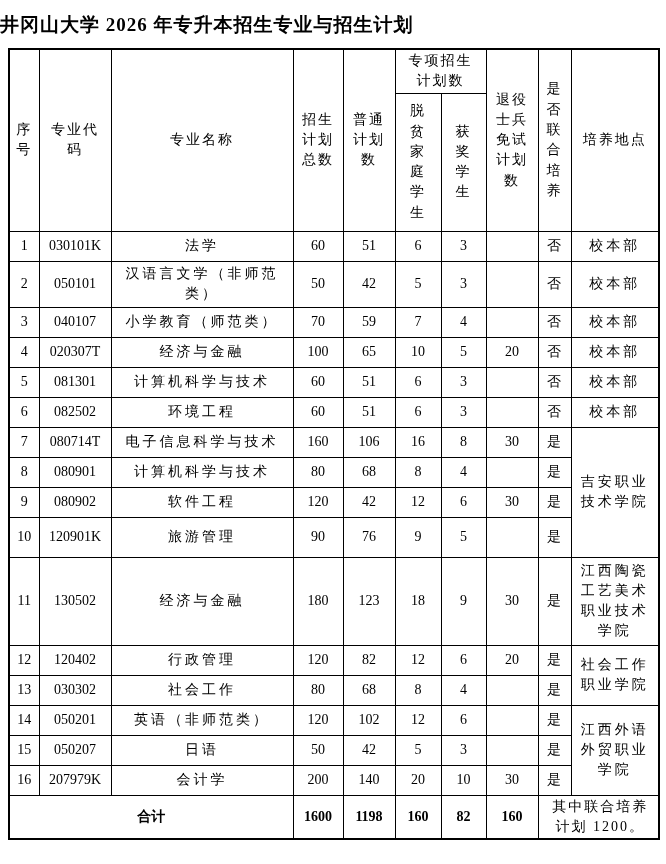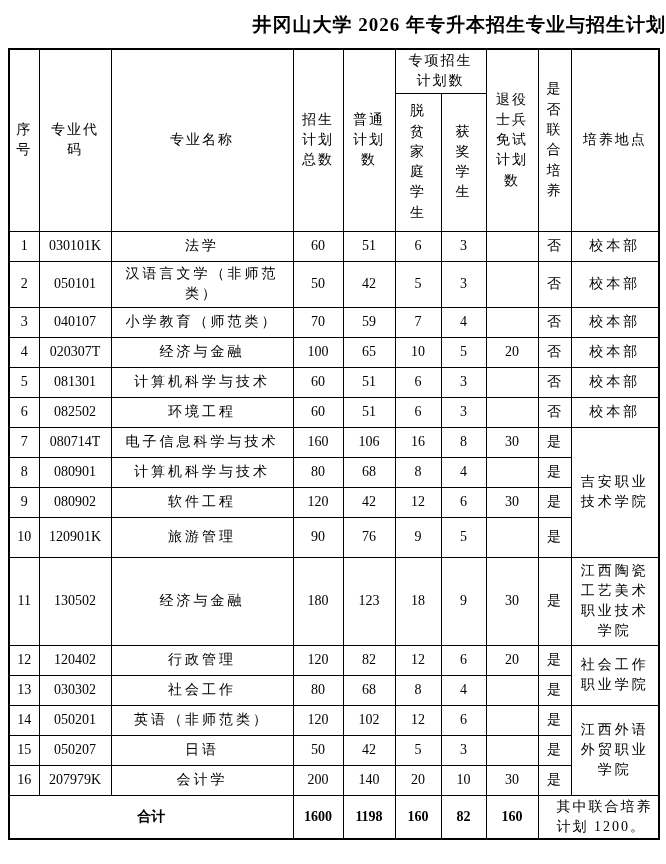--- a/index.html
+++ b/index.html
@@ -2,21 +2,21 @@
 <html><head>
 <meta charset="utf-8">
 <style>
   html,body{margin:0;padding:0;background:#fff;}
   body{
     width:666px;height:864px;position:relative;
     font-family:"Liberation Serif","DejaVu Serif",serif;
     color:#000;
   }
   .title{
-    font-size:19px;font-weight:bold;text-align:right;
+    font-size:19px;font-weight:bold;text-align:left;
     margin:12px 0 10px 0;letter-spacing:1px;
   }
   table.plan{
     border-collapse:collapse;table-layout:fixed;
     width:650px;margin-left:8px;
     border:2px solid #000;
   }
   table.plan th,table.plan td{
     border:1px solid #000;
     font-size:14px;font-weight:normal;
@@ -29,21 +29,21 @@
   td.loc{text-align:left;padding-left:6px;letter-spacing:3px;margin-top:12px;}
   td.cjk{letter-spacing:1px;}
   tr.hA{height:40px;}
   tr.hB{height:138px;}
   tr.h30{height:30px;}
   tr.h46{height:46px;}
   tr.h40{height:40px;}
   tr.h88{height:88px;}
   tr.foot{height:36px;}
   tr.foot td{font-weight:bold;}
-  tr.foot td.note{font-weight:normal;text-align:left;padding-left:18px;letter-spacing:2px;}
+  tr.foot td.note{font-weight:normal;text-align:center;padding-left:6px;letter-spacing:2px;}
 </style>
 </head>
 <body>
 
 <div class="title">井冈山大学 2026 年专升本招生专业与招生计划</div>
 
 <table class="plan">
   <colgroup>
     <col style="width:30px">
       <col style="width:72px">

